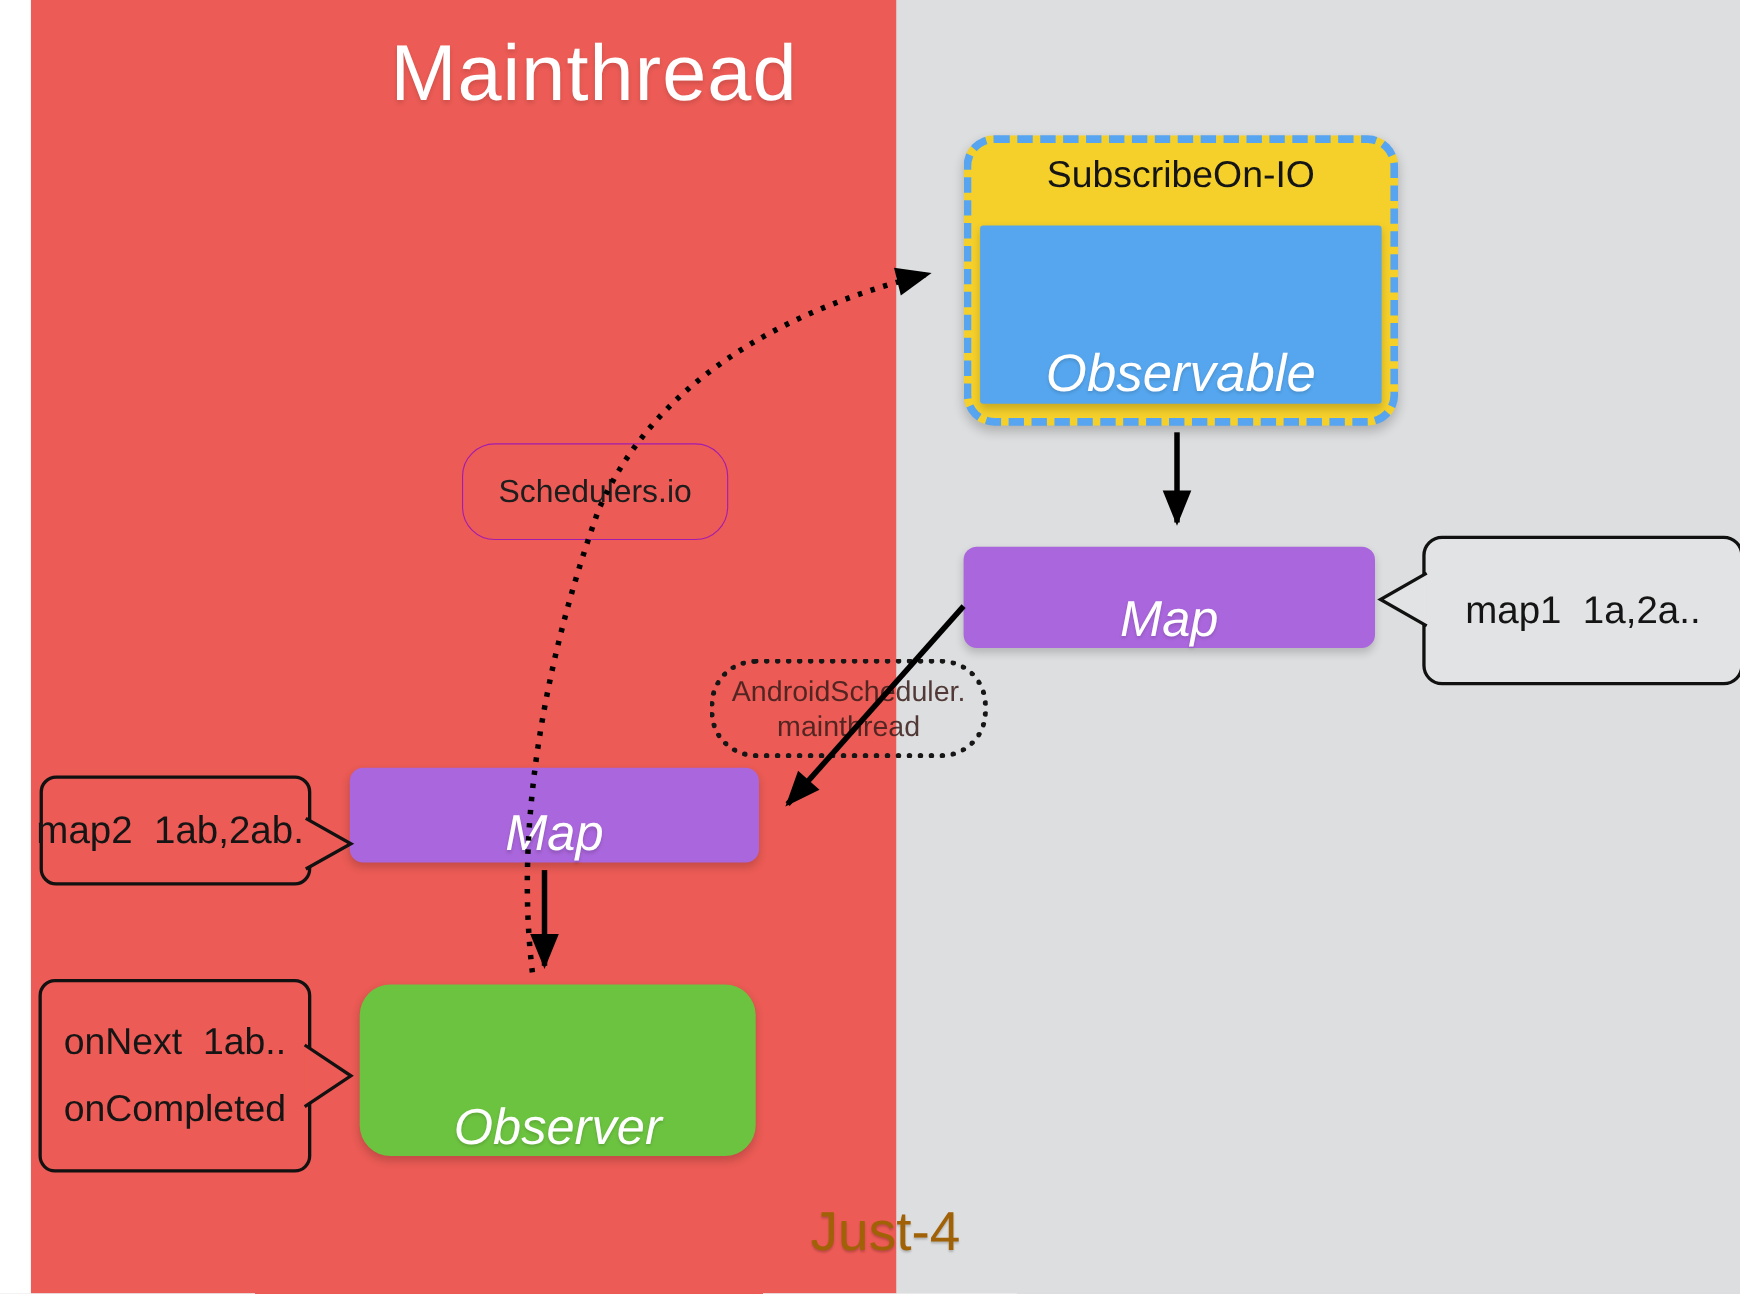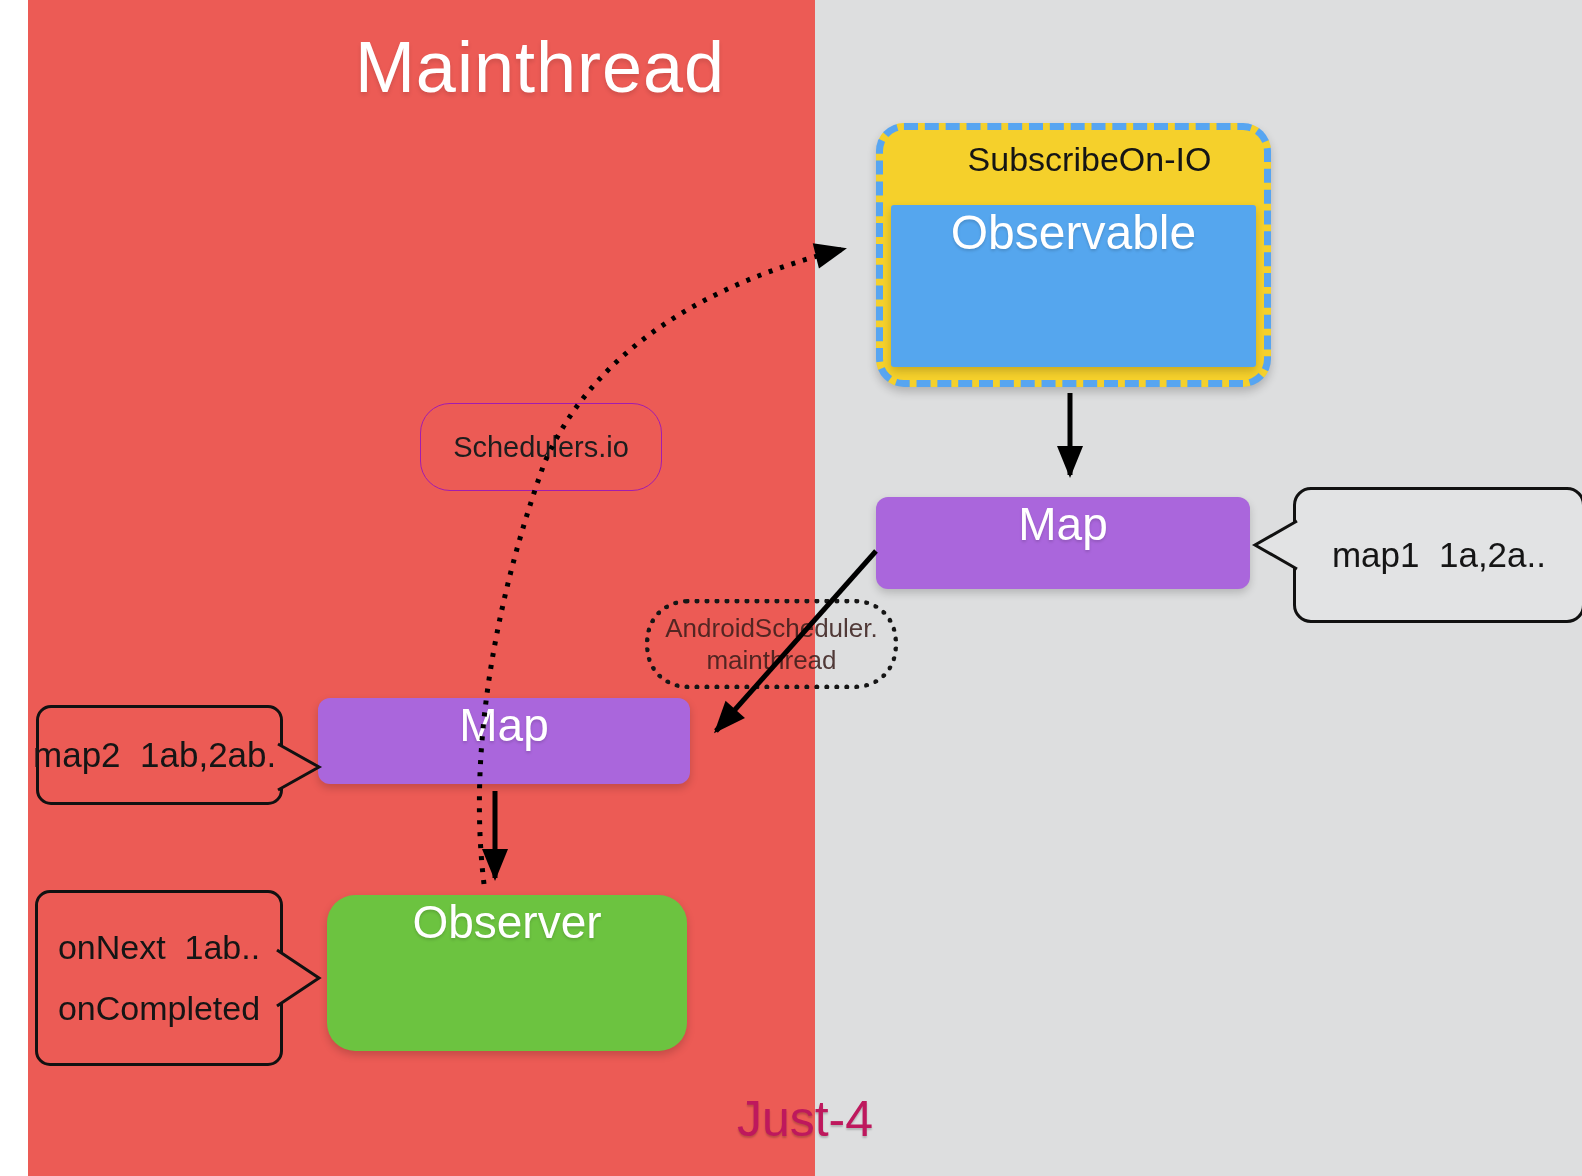--- a/index.html
+++ b/index.html
@@ -6,29 +6,29 @@
   body{font-family:"Liberation Sans","DejaVu Sans",sans-serif;}
   #stage{position:relative;width:1582px;height:1176px;overflow:hidden;background:#DDDEDF;margin-left:28px;}
   .panel{position:absolute;top:0;height:1176px;}
   #red-panel{left:0;width:787px;background:#EC5B55;}
   #gray-panel{left:787px;width:795px;background:#DDDEDF;}
   .zone-title{position:absolute;top:26px;transform:translateX(-50%);font-size:72px;font-weight:300;
     letter-spacing:1px;white-space:pre;text-shadow:0 3px 4px rgba(0,0,0,0.12);}
   #title-main{left:512px;color:#FFFFFF;}
   #title-not{left:1066px;color:#EB5550;}
 
-  .node{position:absolute;display:flex;align-items:flex-start;justify-content:center;
-    box-shadow:0 4px 8px rgba(0,0,0,0.18);}
+  .node{position:absolute;display:flex;align-items:flex-end;justify-content:center;
+    box-shadow:0 4px 8px rgba(0,0,0,0.18);font-style:italic;}
   .node-label{color:#fff;text-shadow:0 2px 3px rgba(0,0,0,0.15);}
 
   #subscribeon-box{left:848px;top:123px;width:395px;height:264px;background:#F5D02B;
     border:7px dashed #57A5F1;border-radius:28px;box-sizing:border-box;
     box-shadow:0 5px 10px rgba(0,0,0,0.2);}
   #subscribeon-title{position:absolute;left:848px;top:140px;width:395px;text-align:center;
-    font-size:34px;color:#151515;padding-left:16px;}
+    font-size:34px;color:#151515;}
   #observable-box{left:863px;top:205px;width:365px;height:162px;background:#55A6EE;border-radius:3px;}
   #observable-box .node-label{font-size:48px;}
 
   .map-box{background:#AA66DC;border-radius:12px;}
   #map-io{left:848px;top:497px;width:374px;height:92px;}
   #map-main{left:290px;top:698px;width:372px;height:86px;}
   .map-box .node-label{font-size:46px;}
 
   #observer-box{left:299px;top:895px;width:360px;height:156px;background:#6CC340;border-radius:28px;}
   #observer-box .node-label{font-size:46px;}
@@ -44,21 +44,21 @@
     display:flex;flex-direction:column;align-items:center;justify-content:center;
     color:#151515;text-align:center;}
   .callout .line{white-space:pre;}
   #map1-callout{left:1265px;top:487px;width:292px;height:136px;background:#E2E3E4;
     border-radius:18px;font-size:35px;}
   #map2-callout{left:8px;top:705px;width:247px;height:100px;background:transparent;font-size:35px;}
   #onnext-callout{left:7px;top:890px;width:248px;height:176px;background:transparent;
     font-size:34px;gap:22px;}
 
   #caption{position:absolute;left:777px;top:1090px;transform:translateX(-50%);
-    font-size:50px;color:#be185d;text-shadow:0 2px 2px rgba(0,0,0,0.2);}
+    font-size:50px;color:#a16207;text-shadow:0 2px 2px rgba(0,0,0,0.2);}
 
   #overlay{position:absolute;left:0;top:0;width:1582px;height:1176px;pointer-events:none;z-index:5;}
 </style>
 </head>
 <body>
 
 <div id="stage">
 
   <div id="red-panel" class="panel"></div>
   <div id="gray-panel" class="panel"></div>

